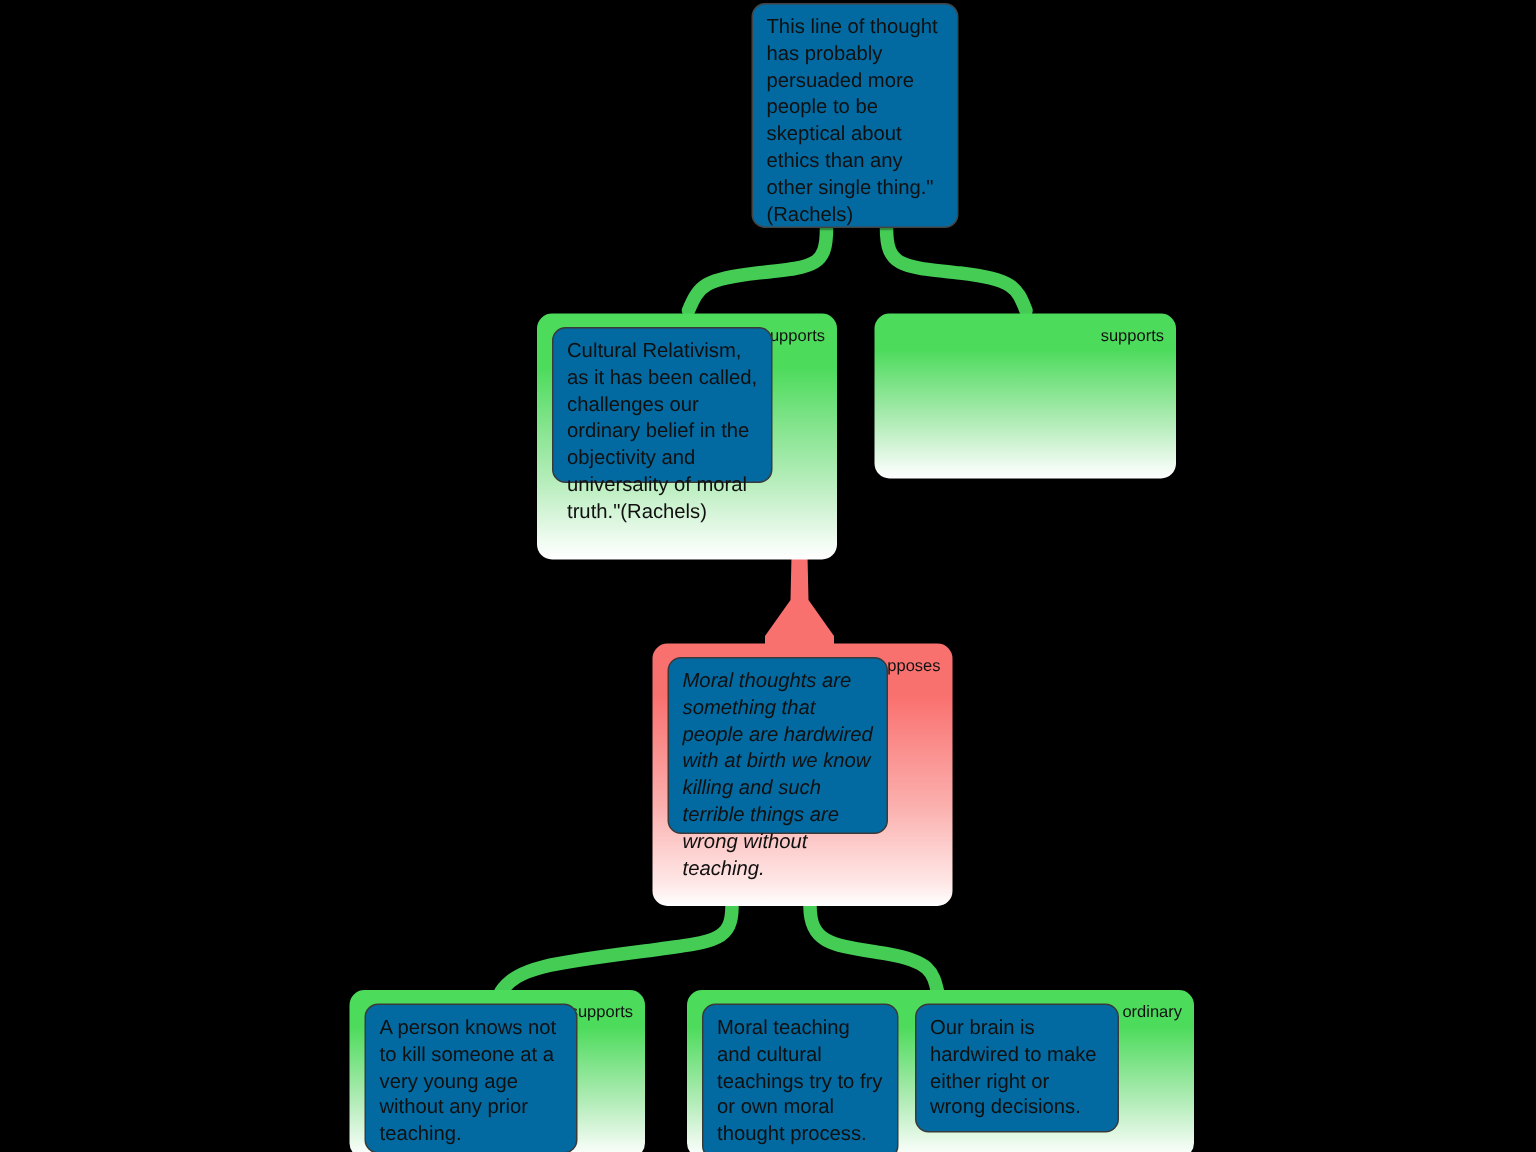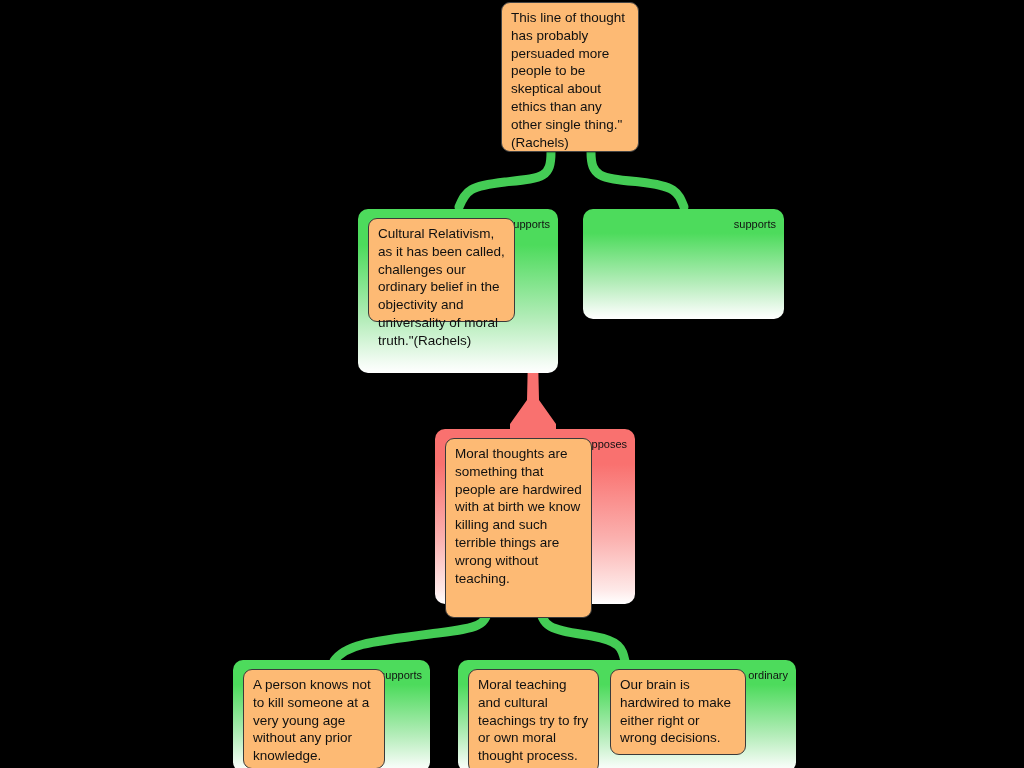--- a/index.html
+++ b/index.html
@@ -42,21 +42,21 @@
     right: 8px;
     font-size: 11px;
     line-height: 12px;
     color: #111111;
     white-space: nowrap;
     font-family: "Liberation Sans", sans-serif;
   }
   
   .claim {
     position: absolute;
-    background: #fdba74;
+    background: #0369a1;
     border: 1px solid #3a3a3a;
     border-radius: 9px;
     box-sizing: border-box;
     padding: 6px 8px 13px 9px;
     font-size: 13.5px;
     line-height: 17.8px;
     color: #101010;
     font-family: "Liberation Sans", sans-serif;
   }
   .claim.root {
@@ -95,29 +95,29 @@
       <span>Cultural Relativism, as it has been called, challenges our ordinary belief in the objectivity and universality of moral truth."(Rachels)</span>
     </div>
   </div>
 
   <div class="node support" style="left:583px; top:209px; width:201px; height:110px;">
     <span class="relation">supports</span>
   </div>
 
   <div class="node oppose" style="left:435px; top:429px; width:200px; height:175px;">
     <span class="relation">opposes</span>
-    <div class="claim" style="left:10px; top:9px; width:147px; height:180px;">
+    <div class="claim" style="left:10px; top:9px; width:147px; height:118px;font-style:italic;">
       <span>Moral thoughts are something that people are hardwired with at birth we know killing and such terrible things are wrong without teaching.</span>
     </div>
   </div>
 
   <div class="node support" style="left:233px; top:660px; width:197px; height:112px;">
     <span class="relation">supports</span>
     <div class="claim" style="left:10px; top:9px; width:142px; height:100px;">
-      <span>A person knows not to kill someone at a very young age without any prior knowledge.</span>
+      <span>A person knows not to kill someone at a very young age without any prior teaching.</span>
     </div>
   </div>
 
   <div class="node support" style="left:458px; top:660px; width:338px; height:112px;">
     <span class="relation">ordinary</span>
     <div class="claim" style="left:10px; top:9px; width:131px; height:104px;">
       <span>Moral teaching and cultural teachings try to fry or own moral thought process.</span>
     </div>
     <div class="claim" style="left:152px; top:9px; width:136px; height:86px;">
       <span>Our brain is hardwired to make either right or wrong decisions.</span>

